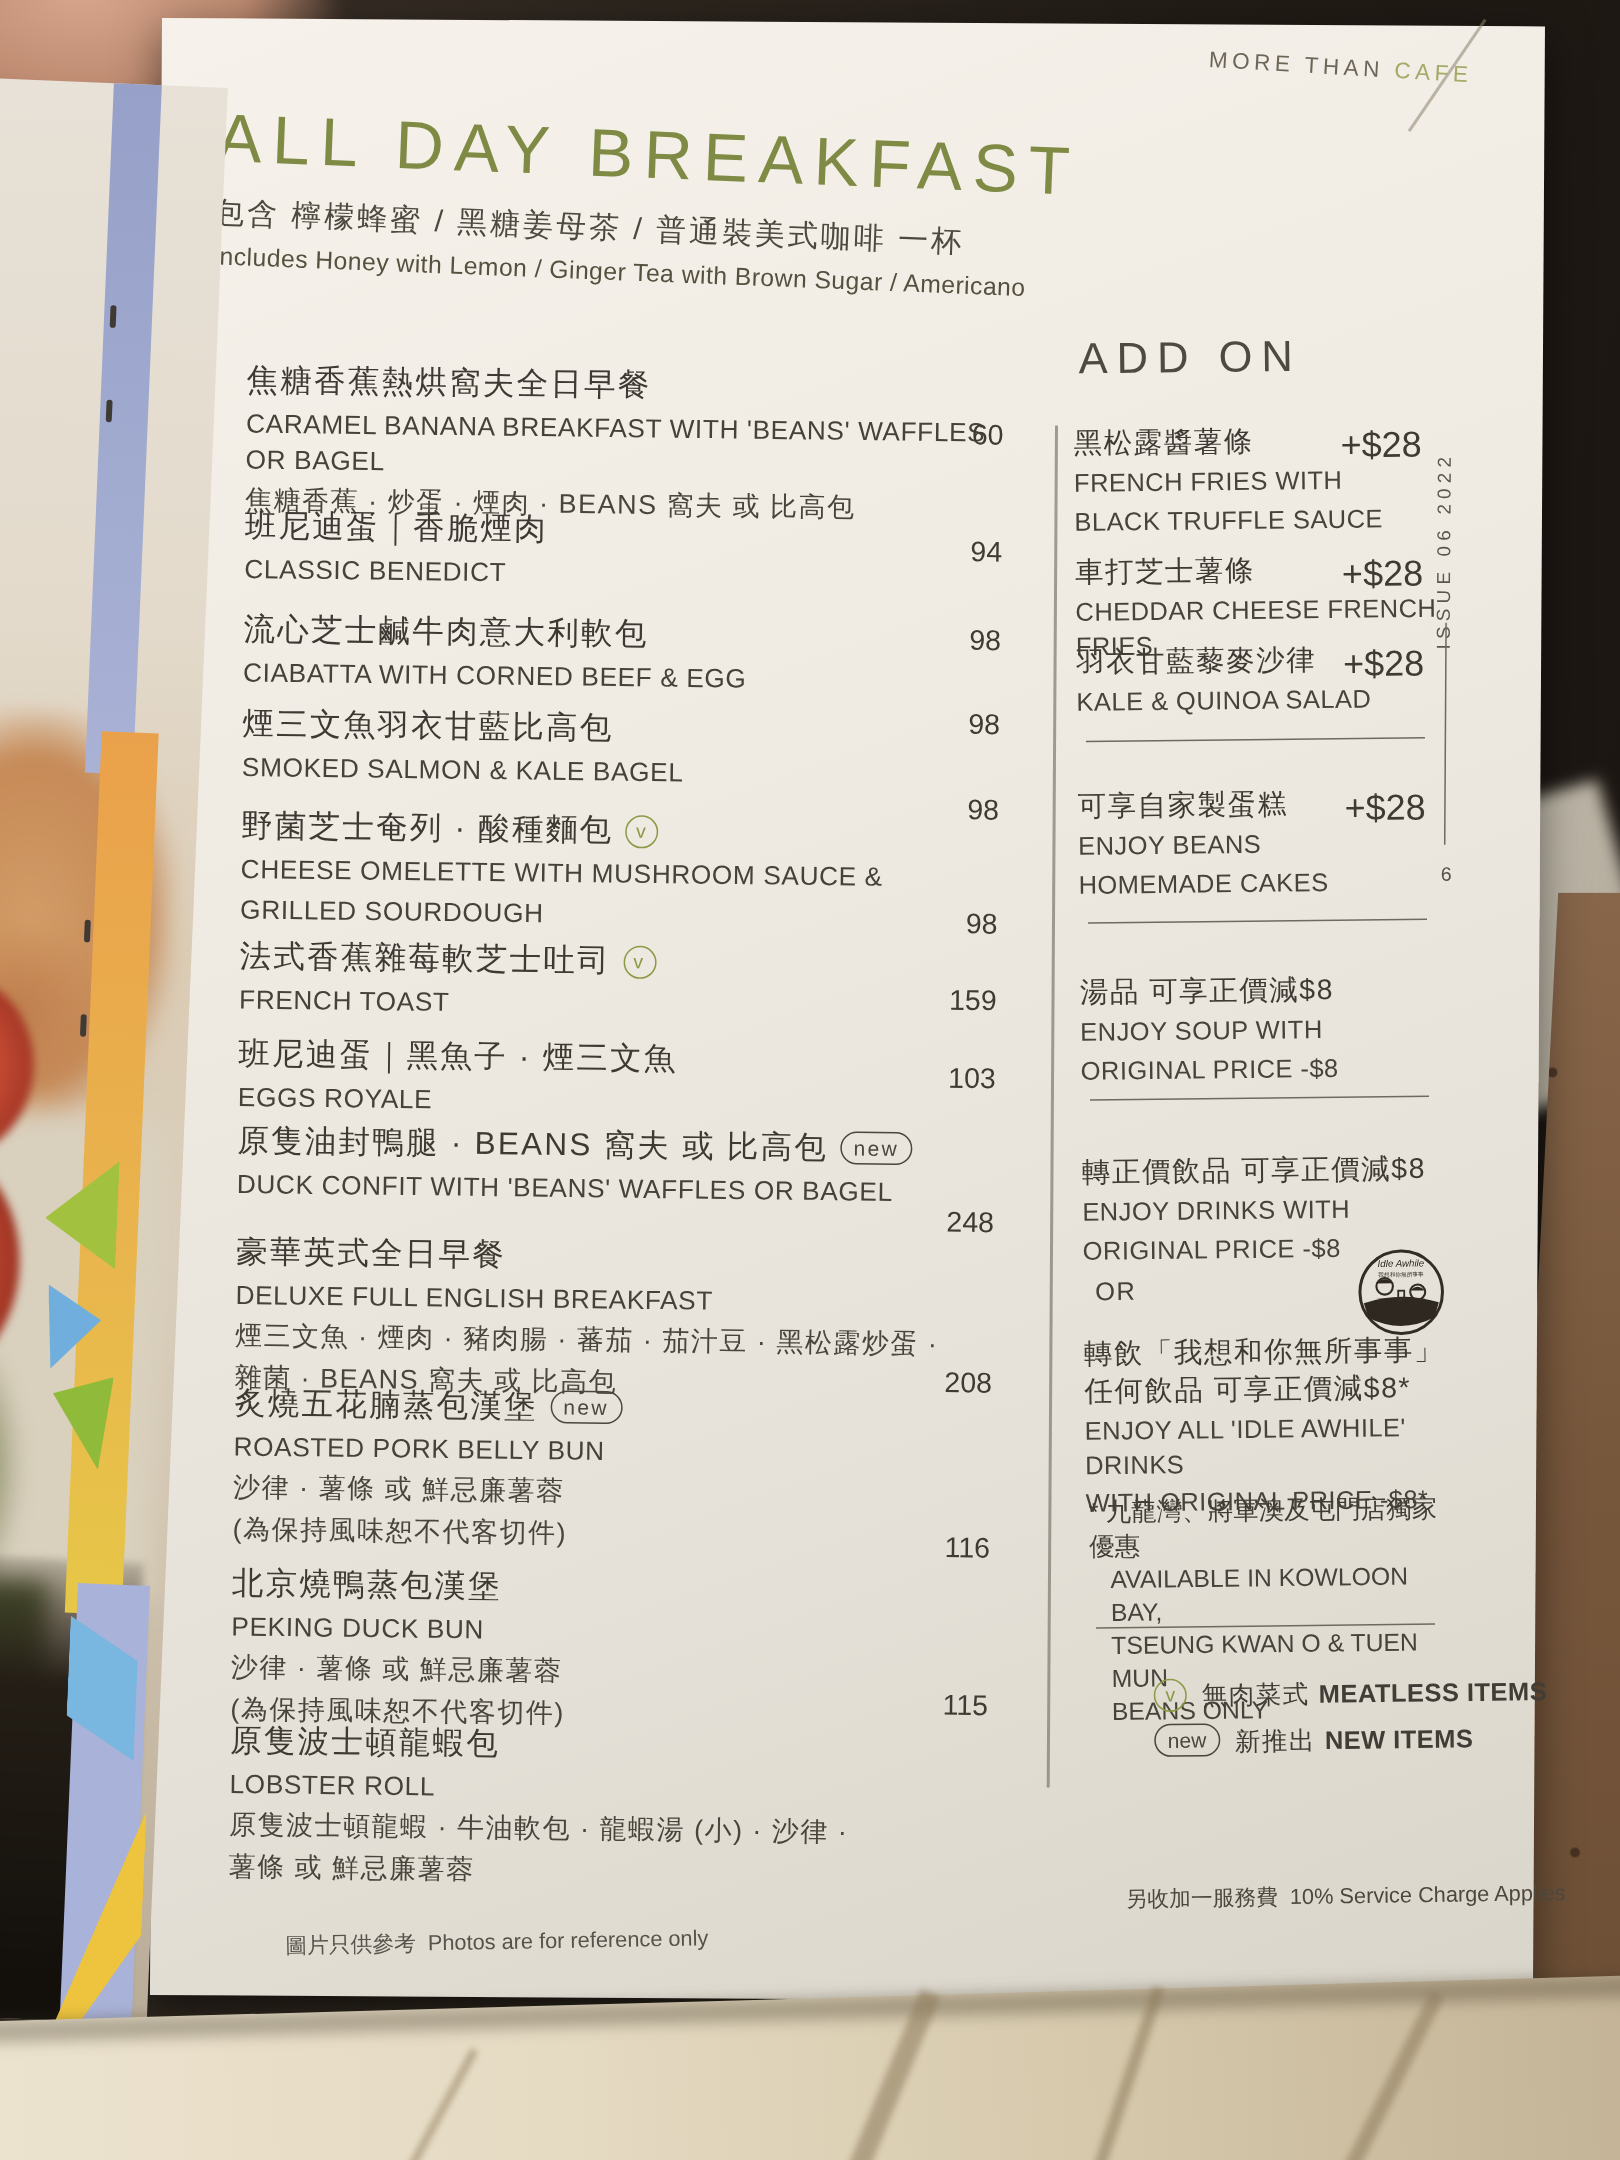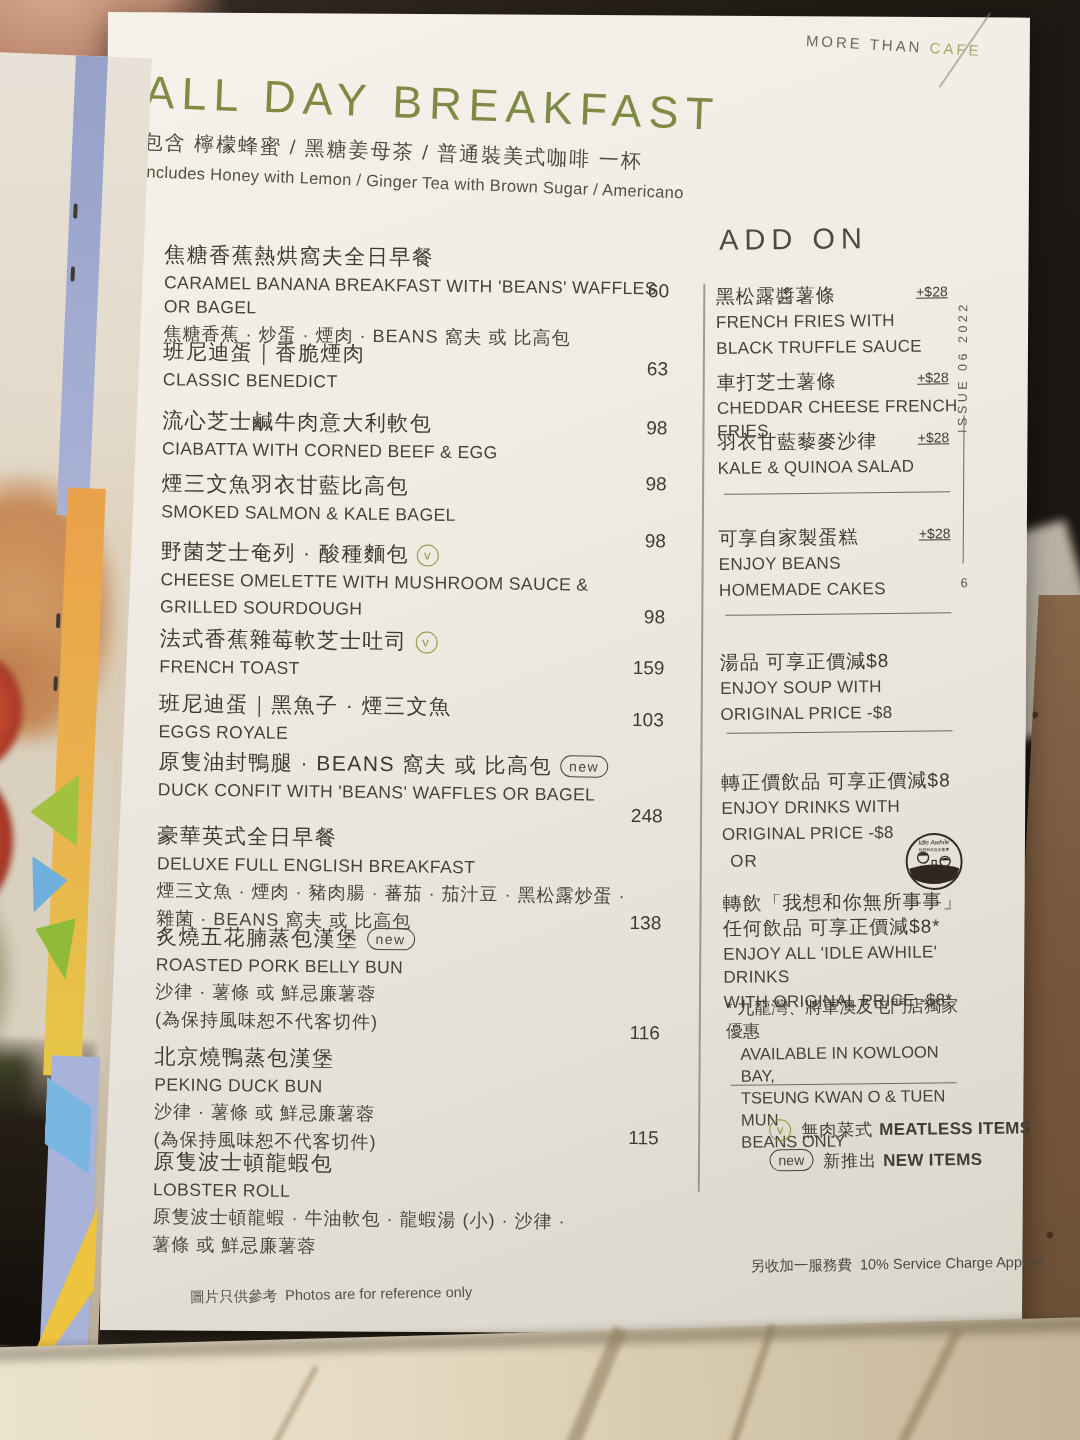--- a/index.html
+++ b/index.html
@@ -100,21 +100,21 @@
   .nb{display:inline-block;border:1.5px solid #4a463c;border-radius:11px;padding:0 8px;height:20px;
     color:#4a463c;font-size:14px;line-height:20px;text-align:center;vertical-align:2px;margin-left:8px;}
   
   .addon-vline{left:597px;top:268px;width:1.5px;height:908px;background:#7d776c;opacity:.7;}
   .addon{left:600px;top:198px;width:252px;height:975px;transform:rotate(-1deg);transform-origin:20px 0;}
   .ao-title{left:12px;top:10px;font-size:29px;font-weight:300;letter-spacing:6px;color:#4e4a42;white-space:nowrap;}
   .ao{left:8px;width:244px;}
   .ao div{position:static;}
   .ao .zh{font-size:19px;letter-spacing:1px;line-height:25px;color:#3f3b34;}
   .ao .en{font-size:17px;letter-spacing:.3px;line-height:22.5px;color:#47433b;margin-top:3px;}
-  .ao .price{position:absolute;right:12px;top:2px;font-size:14px;color:#3f3b33;text-decoration:underline;}
+  .ao .price{position:absolute;right:12px;top:2px;font-size:24px;color:#3f3b33;}
   .ao1{top:70px}.ao2{top:156px}.ao3{top:216px}.ao4{top:312px}.ao5{top:436px}.ao6{top:556px}.ao7{top:677px}
   .ao-div{left:14px;width:226px;height:1px;background:#6f695e;}
   .aod1{top:280px}.aod2{top:401px}.aod3{top:519px}.aod4{top:871px}
   .ao-or{left:16px;top:638px;font-size:17px;letter-spacing:1px;color:#45413a;}
   .ao-logo{left:190px;top:620px;width:60px;height:60px;}
   .ao-note{left:10px;top:783px;width:240px;}
   .ao-note div{position:static;}
   .ao-note .nz{font-size:17px;line-height:23px;color:#413d36;}
   .ao-note .ne{font-size:16.5px;line-height:22px;color:#47433b;padding-left:14px;}
   .legend-row{left:52px;width:260px;white-space:nowrap;font-size:17px;color:#413d36;}
@@ -173,21 +173,21 @@
     <div class="col-items">
       <div class="mi mi1">
         <div class="zh">焦糖香蕉熱烘窩夫全日早餐</div>
         <div class="en">CARAMEL BANANA BREAKFAST WITH 'BEANS' WAFFLES OR BAGEL</div>
         <div class="ds">焦糖香蕉 · 炒蛋 · 煙肉 · BEANS 窩夫 或 比高包</div>
         <div class="price">60</div>
       </div>
       <div class="mi mi2">
         <div class="zh">班尼迪蛋｜香脆煙肉</div>
         <div class="en">CLASSIC BENEDICT</div>
-        <div class="price">63</div>
+        <div class="price">94</div>
       </div>
       <div class="mi mi3">
         <div class="zh">流心芝士鹹牛肉意大利軟包</div>
         <div class="en">CIABATTA WITH CORNED BEEF &amp; EGG</div>
         <div class="price">98</div>
       </div>
       <div class="mi mi4">
         <div class="zh">煙三文魚羽衣甘藍比高包</div>
         <div class="en">SMOKED SALMON &amp; KALE BAGEL</div>
         <div class="price">98</div>
@@ -218,21 +218,21 @@
         <div class="en">DELUXE FULL ENGLISH BREAKFAST</div>
         <div class="ds">煙三文魚 · 煙肉 · 豬肉腸 · 蕃茄 · 茄汁豆 · 黑松露炒蛋 ·</div>
         <div class="ds">雜菌 · BEANS 窩夫 或 比高包</div>
         <div class="price">248</div>
       </div>
       <div class="mi mi10">
         <div class="zh"><span>炙燒五花腩蒸包漢堡</span><span class="nb">new</span></div>
         <div class="en">ROASTED PORK BELLY BUN</div>
         <div class="ds">沙律 · 薯條 或 鮮忌廉薯蓉</div>
         <div class="ds">(為保持風味恕不代客切件)</div>
-        <div class="price">138</div>
+        <div class="price">208</div>
       </div>
       <div class="mi mi11">
         <div class="zh">北京燒鴨蒸包漢堡</div>
         <div class="en">PEKING DUCK BUN</div>
         <div class="ds">沙律 · 薯條 或 鮮忌廉薯蓉</div>
         <div class="ds">(為保持風味恕不代客切件)</div>
         <div class="price">116</div>
       </div>
       <div class="mi mi12">
         <div class="zh">原隻波士頓龍蝦包</div>

